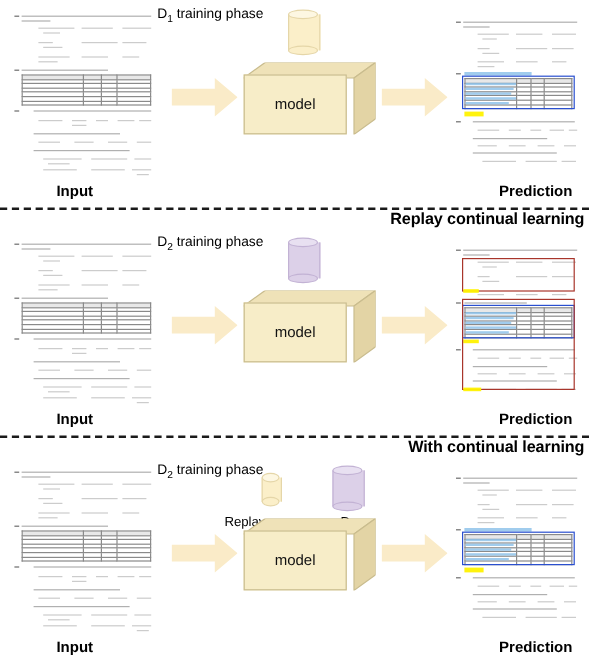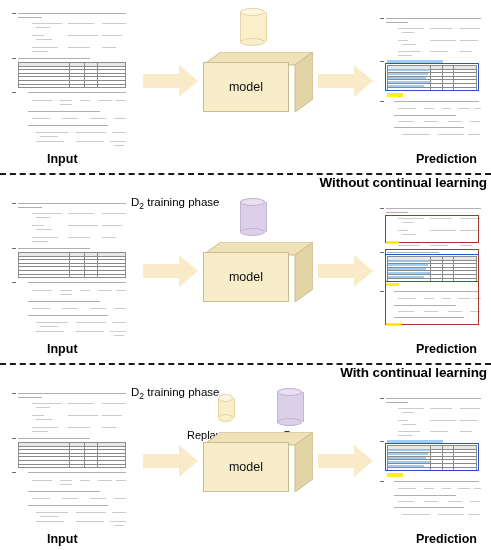--- a/index.html
+++ b/index.html
@@ -93,20 +93,21 @@
   .hl-blue{border:1.6px solid #2A4FCF;}
   .hl-red{border:1.6px solid #A8352B;}
   .hl-yellow{position:absolute;background:#FFF200;opacity:.95;}
   .hl-rowblue{position:absolute;background:#8FC3EA;opacity:.85;}
 </style>
 </head>
 <body>
 
 <div class="row" id="row1">
 
+  <div class="phase" style="left:131px;top:6px;"><span>D</span><sub>1</sub><span> training phase</span></div>
 
   <div class="cyl" style="left:240px;top:8px;width:25px;height:38px;--cfill:#FBEFC9;--ctop:#FDF7E2;--cstroke:#E5D6A8;">
     <div class="body"></div>
     <div class="bot"></div>
     <div class="top"></div>
   </div>
   <div class="cyl-label" style="left:232px;top:52px;width:42px;"><span>D</span><sub>1</sub></div>
 
   <div class="arrow" style="left:143px;top:64px;width:55px;height:34px;">
     <svg width="55" height="34" viewBox="0 0 55 34">
@@ -305,21 +306,21 @@
     <div class="ln f" style="left:22px;top:120px;width:28px;"></div>
       <div class="ln f" style="left:58px;top:120px;width:26px;"></div>
       <div class="ln f" style="left:88px;top:120px;width:12px;"></div>
   </div>
 
   <div class="caption cap-input" style="top:152px;">Input</div>
   <div class="caption cap-pred" style="top:152px;">Prediction</div>
 </div>
 
 <div class="divider" id="div1"></div>
-<div class="cl-label" id="cl1">Without continual learning</div>
+<div class="cl-label" id="cl1">Replay continual learning</div>
 
 <div class="row" id="row2">
 
   <div class="phase" style="left:131px;top:6px;"><span>D</span><sub>2</sub><span> training phase</span></div>
 
   <div class="cyl" style="left:240px;top:8px;width:25px;height:38px;--cfill:#DCD0E8;--ctop:#E8E0F1;--cstroke:#C2B2D4;">
     <div class="body"></div>
     <div class="bot"></div>
     <div class="top"></div>
   </div>

